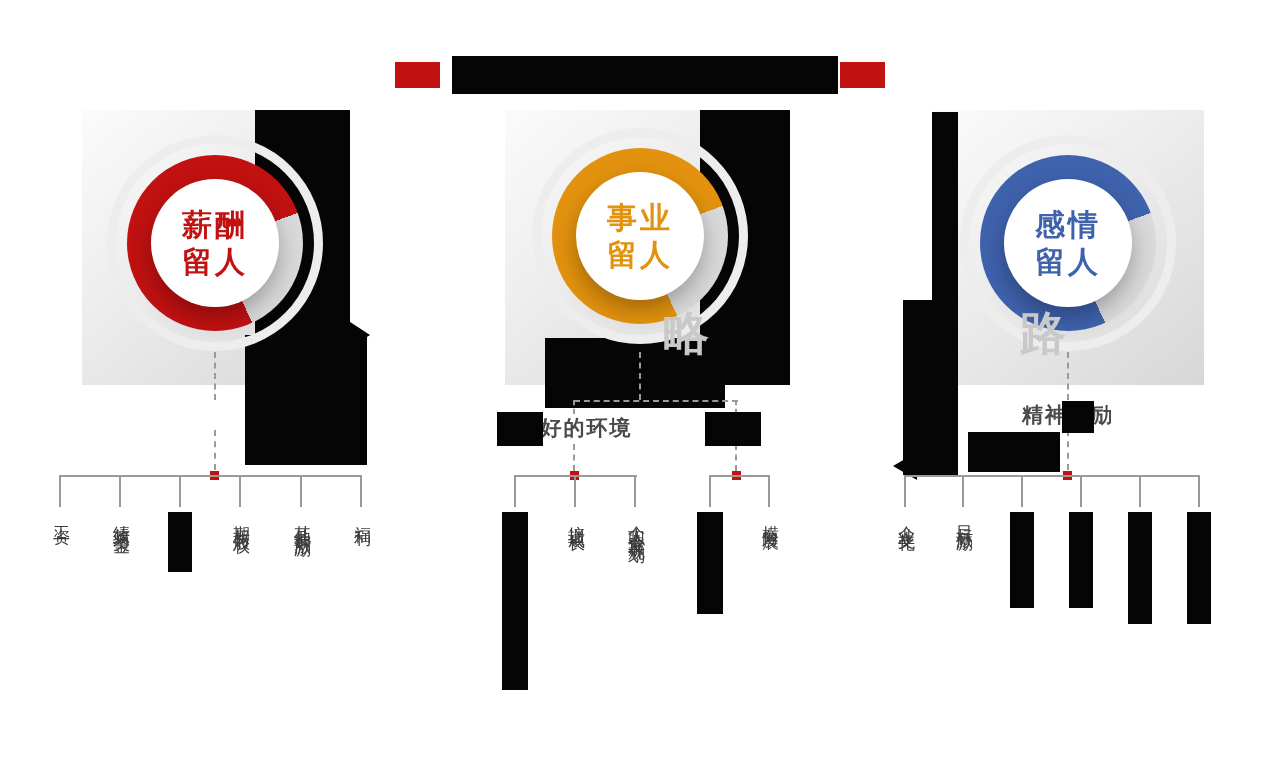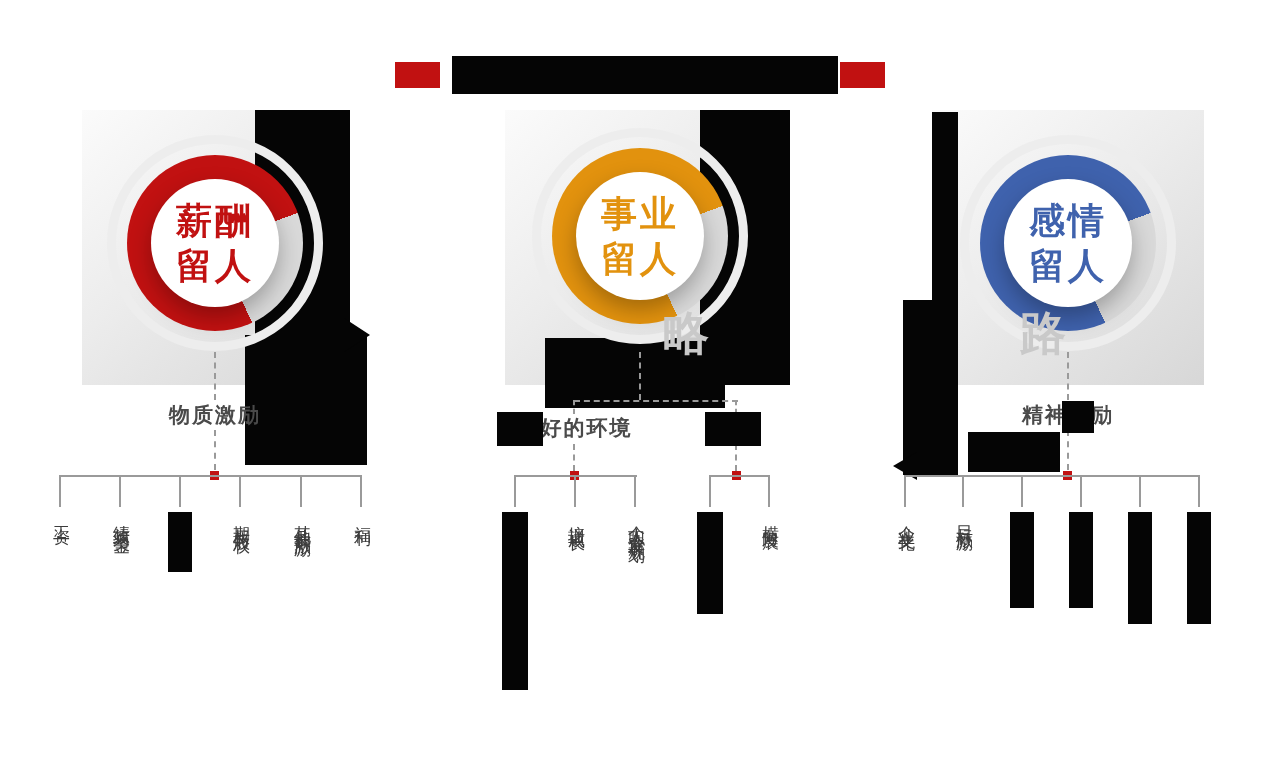--- a/index.html
+++ b/index.html
@@ -13,21 +13,21 @@
   
   .blk{background:#050505;}
   .z2{z-index:2}.z3{z-index:3}.z6{z-index:6}.z7{z-index:7}
   
   .ringwrap{width:216px;height:216px;z-index:4;}
   .ring-outer{position:absolute;left:0;top:0;width:198px;height:198px;border:9px solid #ededed;border-radius:50%;}
   .ring-color{position:absolute;left:20px;top:20px;width:176px;height:176px;border-radius:50%;
     background:conic-gradient(from 70deg,#d9d9d9 0deg 85deg,var(--c,#c11111) 85deg 360deg);}
   .ring-inner{position:absolute;left:44px;top:44px;width:128px;height:128px;border-radius:50%;background:#fff;
     box-shadow:0 10px 22px rgba(0,0,0,0.28);display:flex;flex-direction:column;align-items:center;justify-content:center;
-    font-size:36px;font-weight:bold;letter-spacing:3px;line-height:1.25;color:var(--c,#c11111);}
+    font-size:30px;font-weight:bold;letter-spacing:3px;line-height:1.25;color:var(--c,#c11111);}
   
   .dashv{width:0;border-left:2px dashed #9a9a9a;z-index:6;}
   .dashh{height:0;border-top:2px dashed #9a9a9a;z-index:6;}
   .hline{height:2px;background:#9a9a9a;z-index:6;}
   .drop{width:2px;height:32px;background:#9a9a9a;z-index:6;}
   .node{width:9px;height:9px;background:var(--red,#c11111);z-index:6;}
   
   .cat{font-size:21px;font-weight:bold;color:#4a4a4a;text-align:center;letter-spacing:2px;z-index:6;}
   .vitem{writing-mode:vertical-rl;text-orientation:upright;font-size:17px;font-weight:500;color:#3c3c3c;
     letter-spacing:3px;z-index:6;}
@@ -59,21 +59,20 @@
   <div class="abs ringwrap" style="left: 107px; top: 135px; --c: #c11111;">
     <div class="ring-outer"></div>
     <div class="ring-color"></div>
     <div class="ring-inner">
       <span>薪酬</span>
       <span>留人</span>
     </div>
   </div>
 
   <div class="abs dashv" style="left:214px;top:352px;height:48px;"></div>
-  <div class="abs cat" style="left:145px;top:401px;width:140px;">物质激励</div>
   <div class="abs dashv" style="left:214px;top:430px;height:40px;"></div>
   <div class="abs node" style="left:210px;top:471px;"></div>
 
   <div class="abs hline" style="left:60px;top:475px;width:302px;"></div>
   <div class="abs drop" style="left:59px;top:475px;"></div>
   <div class="abs drop" style="left:119px;top:475px;"></div>
   <div class="abs drop" style="left:179px;top:475px;"></div>
   <div class="abs drop" style="left:239px;top:475px;"></div>
   <div class="abs drop" style="left:300px;top:475px;"></div>
   <div class="abs drop" style="left:360px;top:475px;"></div>

